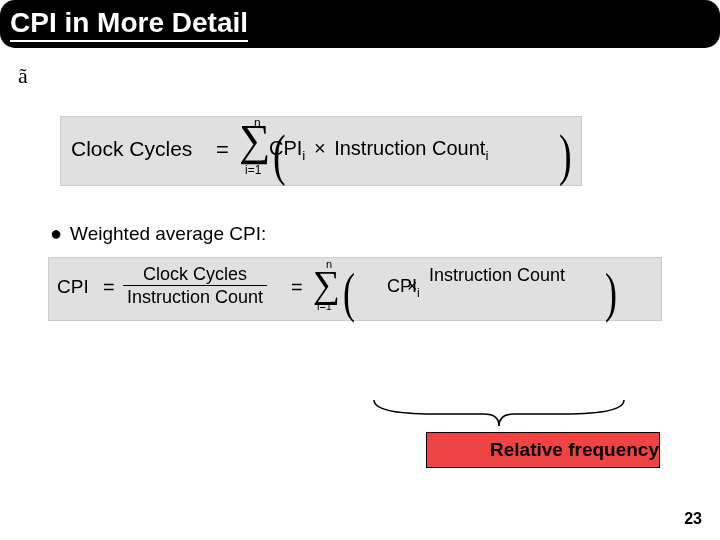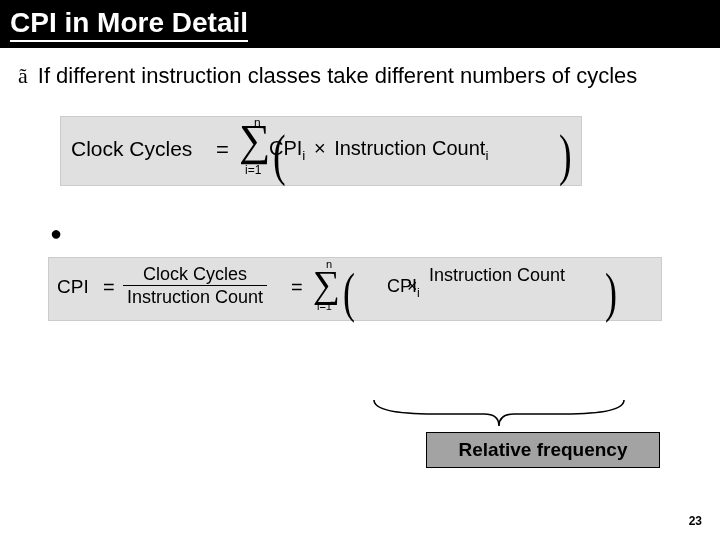--- a/index.html
+++ b/index.html
@@ -8,20 +8,21 @@
     width: 720px;
     height: 540px;
     font-family: Verdana, Arial, sans-serif;
     background: #fff;
     overflow: hidden;
   }
   .title-band {
     background: #000;
     height: 48px;
     position: relative;
+    border-radius: 15px;
   }
   .title-text {
     position: absolute;
     left: 10px;
     bottom: 6px;
     color: #fff;
     font-size: 28px;
     font-weight: bold;
     border-bottom: 2px solid #fff;
     padding-bottom: 1px;
@@ -198,68 +199,68 @@
     width: 254px;
     height: 40px;
   }
   .relfreq-box {
     position: absolute;
     left: 426px;
     top: 432px;
     width: 232px;
     height: 34px;
     border: 1.5px solid #000;
-    background: #a3a3a3;
+    background: #ef4444;
     display: flex;
     align-items: center;
-    justify-content: center;
+    justify-content: flex-end;
     font-family: Arial, sans-serif;
     font-size: 19px;
     font-weight: bold;
   }
   .page-num {
     position: absolute;
     right: 18px;
     bottom: 12px;
     font-family: Arial, sans-serif;
-    font-size: 12px;
+    font-size: 16px;
     font-weight: bold;
     margin-left: 34px;
   }
   sub { font-size: 0.68em; vertical-align: sub; }
 </style>
 </head>
 <body>
 
 <div class="title-band">
   <span class="title-text">CPI in More Detail</span>
 </div>
 
 <div class="bullet-row">
   <span class="bullet-sym">ã</span>
-  <span class="bullet-text">If different instruction classes take different numbers of cycles</span>
 </div>
 
 <div class="formula-block">
   <span class="f1-lhs">Clock Cycles</span>
   <span class="f1-eq">=</span>
   <span class="f1-sigma">∑</span>
   <span class="f1-sup">n</span>
   <span class="f1-sub">i=1</span>
   <span class="f1-paren">(</span>
   <span class="f1-rhs">
     <span>CPI</span><sub>i</sub>
     <span style="padding:0 3px">×</span>
     <span>Instruction Count</span><sub>i</sub>
   </span>
   <span class="f1-paren-r">)</span>
 </div>
 
 <div class="sub-row">
   <span class="sub-dot">●</span>
+  <span class="sub-text">Weighted average CPI:</span>
 </div>
 
 <div class="formula-block2">
   <span class="f2-lhs">CPI</span>
   <span class="f2-eq1">=</span>
   <span class="frac f2-frac1">
     <span class="top">Clock Cycles</span>
     <span class="bot">Instruction Count</span>
   </span>
   <span class="f2-eq2">=</span>

